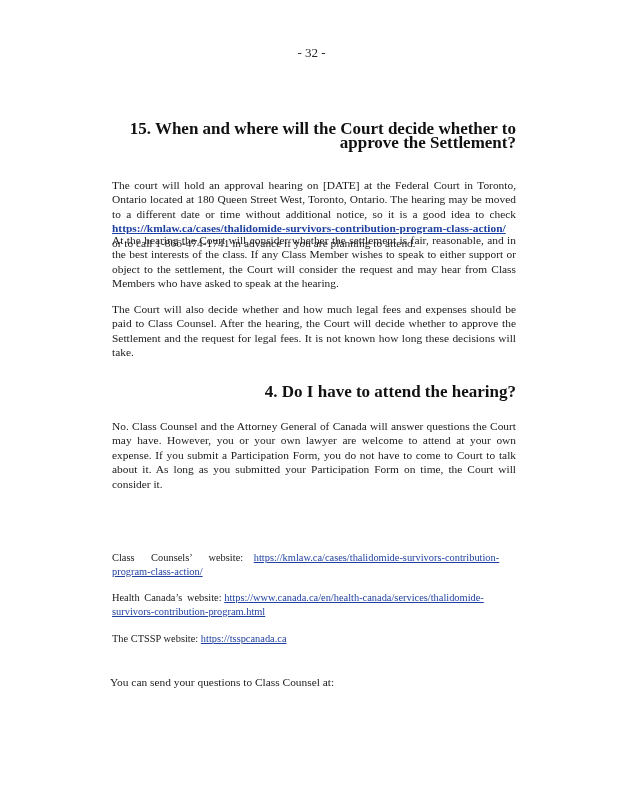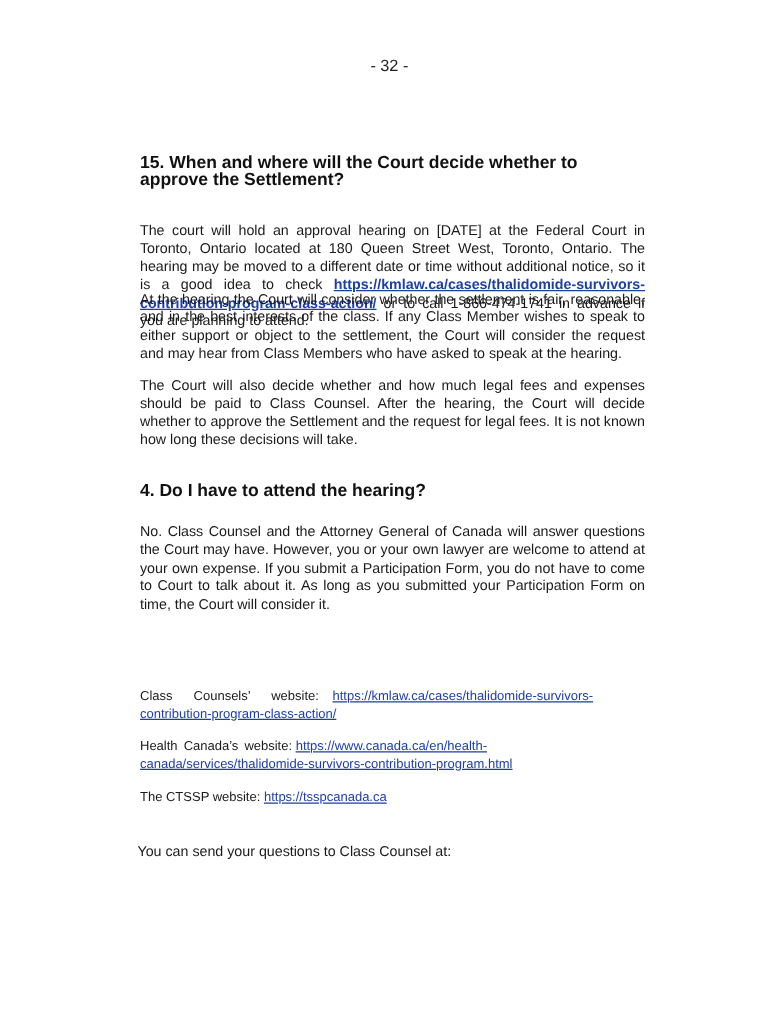--- a/index.html
+++ b/index.html
@@ -1,21 +1,21 @@
 <!DOCTYPE html>
 <html><head>
 <meta charset="utf-8">
 <style>
   html, body { margin: 0; padding: 0; background: #ffffff; }
   body { width: 623px; height: 807px; position: relative; overflow: hidden;
          font-family: "Liberation Sans", "DejaVu Sans", sans-serif; color: #1a1a1a; }
-  .page { position: absolute; left: 0; top: 0; width: 623px; height: 678px; background: #fff; }
+  .page { position: absolute; left: 0; top: 0; width: 623px; height: 678px; background: #fff; font-family: Liberation Serif, serif; }
   .pgnum { position: absolute; top: 45px; left: 0; width: 623px; text-align: center; font-size: 13px; color: #222; }
   .abs { position: absolute; left: 112px; width: 404px; font-size: 11.4px; line-height: 14.4px; }
-  .h { font-weight: bold; font-size: 14px; color: #111; }
+  .h { font-weight: bold; font-size: 17px; color: #111; text-align: right; }
   .just { text-align: justify; text-align-last: left; }
   a, .link { color: #1f3fa0; text-decoration: underline; }
   .link-bold { font-weight: bold; }
   .contact-row { position: absolute; left: 116px; top: 699px; font-size: 11.6px; }
   .contact-row .lbl { display: inline-block; width: 104px; }
 </style>
 </head>
 <body>
 
 <div class="page">

